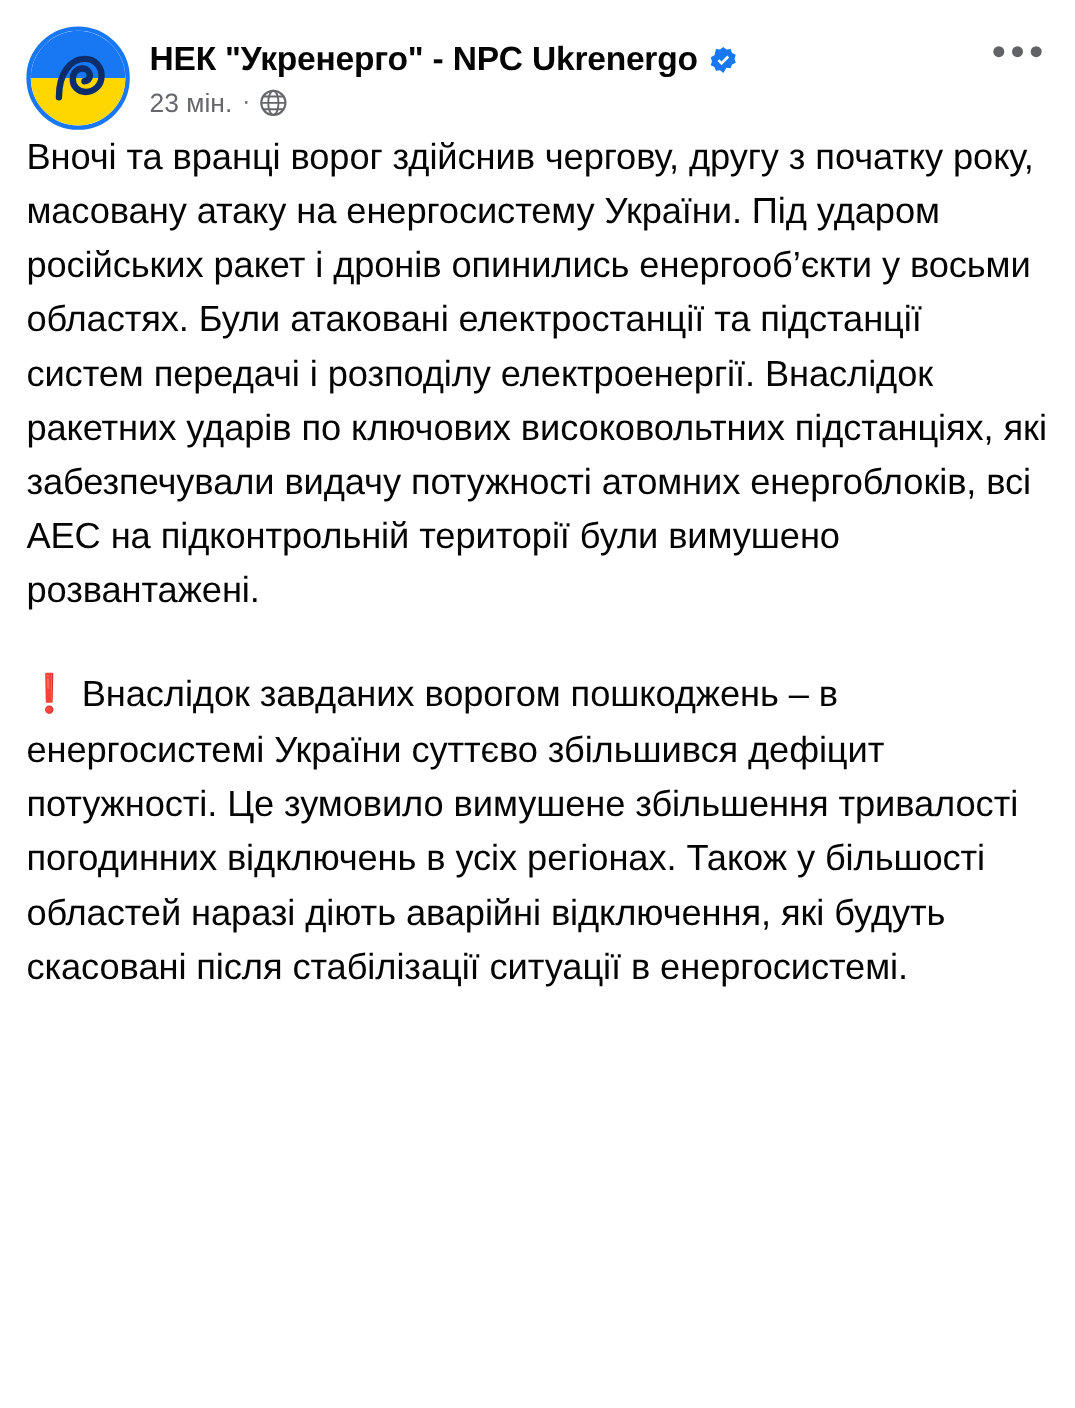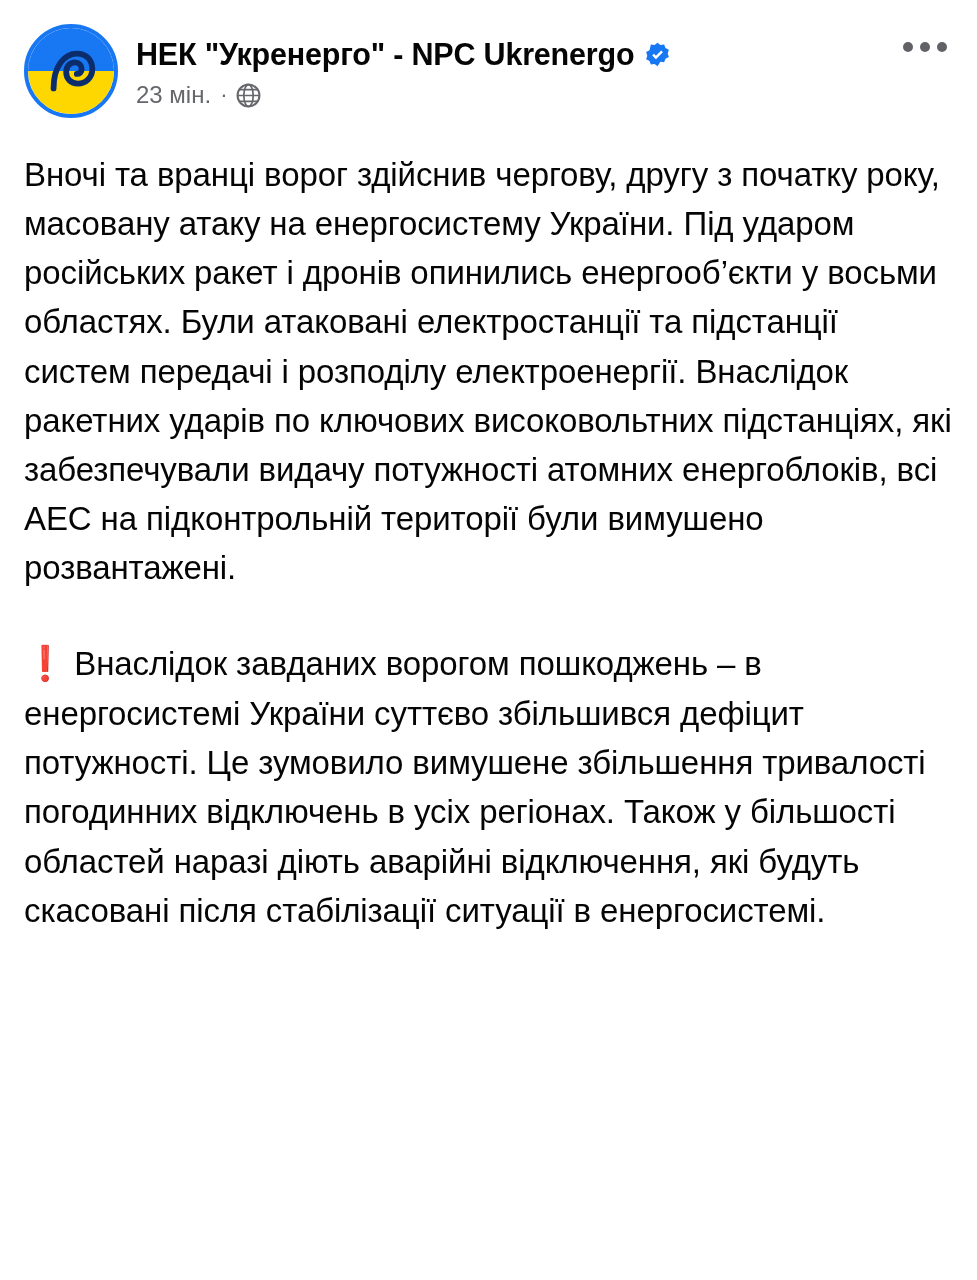--- a/index.html
+++ b/index.html
@@ -84,21 +84,21 @@
   .verified {
     width: 27px;
     height: 27px;
     flex: 0 0 auto;
     display: inline-block;
   }
   .verified svg { display: block; width: 100%; height: 100%; }
 
   .meta-row {
     display: flex;
-    align-items: center;
+    align-items: flex-start;
     gap: 9px;
     margin-top: 9px;
     color: #65676b;
     font-size: 24px;
   }
   .meta-dot {
     font-size: 22px;
     line-height: 1;
     color: #65676b;
   }
@@ -121,21 +121,20 @@
   .menu-dots span {
     width: 10px;
     height: 10px;
     border-radius: 50%;
     background: #606266;
     display: block;
   }
 
   
   .post-body {
-    margin-top: 32px;
     font-size: 33px;
     line-height: 1.49;
     color: #050505;
     letter-spacing: -0.1px;
     word-break: normal;
   }
   .post-body p {
     margin: 0;
   }
   .para-gap {

